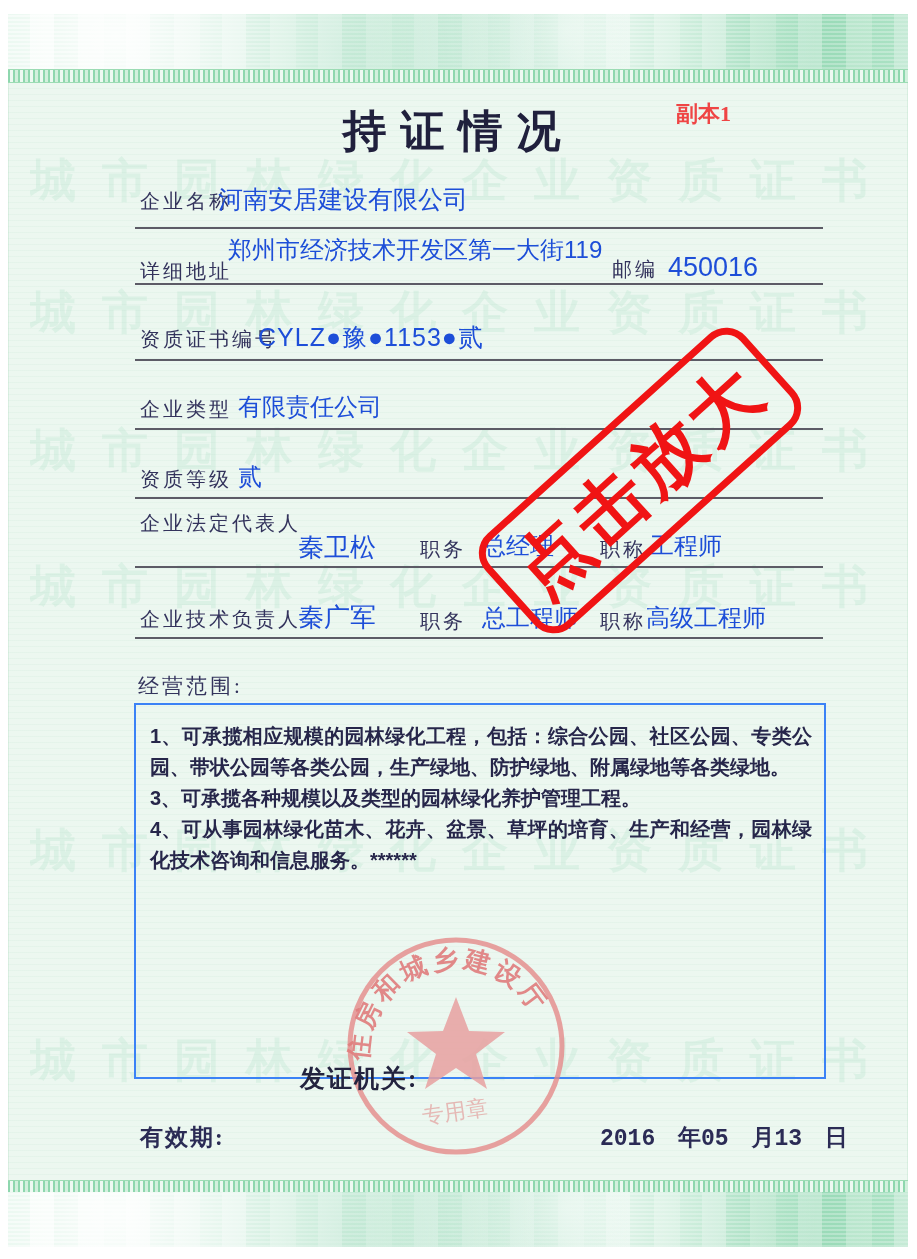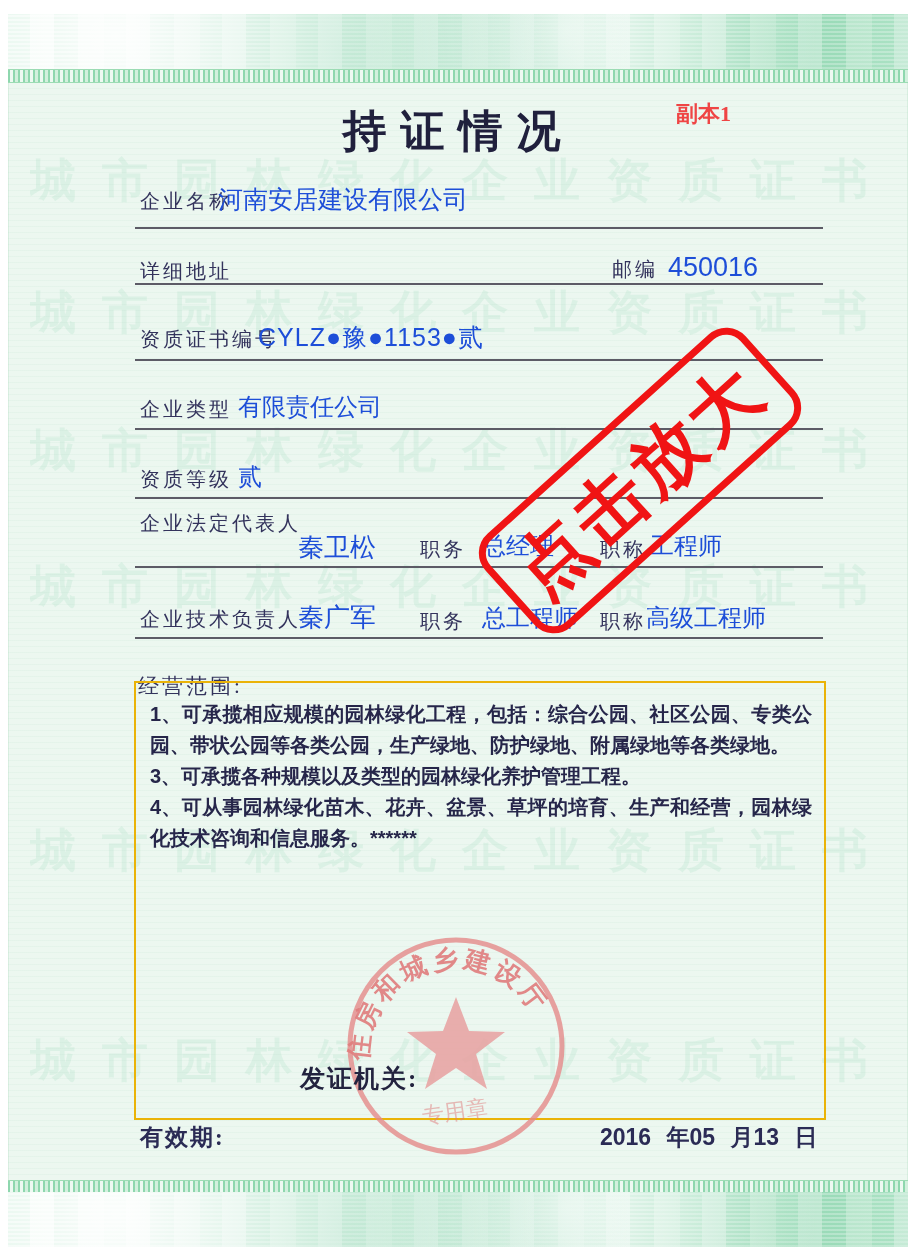--- a/index.html
+++ b/index.html
@@ -26,35 +26,35 @@
   .wm{position:absolute;left:30px;width:860px;overflow:hidden;white-space:nowrap;text-align:center;
       font-weight:700;font-size:46px;letter-spacing:26px;color:rgba(125,205,165,.15);
       font-family:"Liberation Sans",sans-serif;pointer-events:none;}
   .lbl{position:absolute;font-size:20px;color:#33335c;letter-spacing:3px;white-space:nowrap;}
   .val{position:absolute;font-family:"Liberation Sans",sans-serif;font-weight:400;color:#1d4ed8;
        font-size:24px;white-space:nowrap;}
   .line{position:absolute;left:135px;width:688px;border-top:2px solid #5c5b66;height:0;}
   .title{position:absolute;left:0;top:102px;width:100%;text-align:center;font-size:44px;font-weight:700;
          letter-spacing:14px;color:#20203d;}
   .copy{position:absolute;left:676px;top:99px;font-size:22px;font-weight:700;color:#ef4444;}
-  .scopebox{position:absolute;left:134px;top:681px;width:692px;height:439px;border:2px solid #eab308;box-sizing:border-box;
+  .scopebox{position:absolute;left:134px;top:703px;width:692px;height:376px;border:2px solid #3b82f6;box-sizing:border-box;
             padding:16px 12px 0 14px;}
   .scopebox p{margin:0;font-family:"Liberation Sans",sans-serif;font-weight:700;font-size:20px;
               line-height:31px;color:#26264a;text-align:justify;}
   .stamp{position:absolute;left:465px;top:418px;width:350px;height:125px;border:7px solid #f01414;
          border-radius:26px;transform:rotate(-42deg);display:flex;align-items:center;justify-content:center;
          box-sizing:border-box;background:transparent;cursor:pointer;}
   .stamp span{font-size:72px;font-weight:900;color:#f01414;letter-spacing:4px;white-space:nowrap;
               font-family:"Liberation Sans",sans-serif;}
   .seal{position:absolute;left:343px;top:933px;pointer-events:none;}
   .issuer{position:absolute;left:300px;top:1062px;font-size:25px;font-weight:700;color:#23233f;letter-spacing:2px;}
   .validity{position:absolute;top:1122px;font-size:23px;color:#2b2b55;font-weight:700;white-space:nowrap;}
   .v-label{left:140px;letter-spacing:2px;}
   .v-range{left:214px;font-family:"Liberation Sans",sans-serif;word-spacing:6px;}
-  .v-issue{left:600px;font-family:Liberation Sans, sans-serif;word-spacing:9px;}
+  .v-issue{left:600px;font-family:Liberation Mono, monospace;word-spacing:9px;}
 </style>
 </head>
 <body>
 
 <div class="page">
   <div class="paper"></div>
 
   <div class="band band-top"></div>
   <div class="chain chain-top"></div>
   <div class="chain chain-bottom"></div>
@@ -67,20 +67,21 @@
   <div class="wm" style="top:820px">城市园林绿化企业资质证书</div>
   <div class="wm" style="top:1030px">城市园林绿化企业资质证书</div>
 
   <div class="title">持证情况</div>
   <div class="copy">副本1</div>
 
   <span class="lbl" style="left:140px;top:188px">企业名称</span>
   <span class="val" style="left:218px;top:183px;font-size:25px">河南安居建设有限公司</span>
   <div class="line" style="top:227px"></div>
 
+  <span class="val" style="left:228px;top:234px">郑州市经济技术开发区第一大街119</span>
   <span class="lbl" style="left:140px;top:258px">详细地址</span>
   <span class="lbl" style="left:612px;top:256px">邮编</span>
   <span class="val" style="left:668px;top:252px;font-size:27px">450016</span>
   <div class="line" style="top:283px"></div>
 
   <span class="lbl" style="left:140px;top:326px">资质证书编号</span>
   <span class="val" style="left:258px;top:321px;font-size:25px;letter-spacing:1px">CYLZ●豫●1153●贰</span>
   <div class="line" style="top:359px"></div>
 
   <span class="lbl" style="left:140px;top:396px">企业类型</span>

